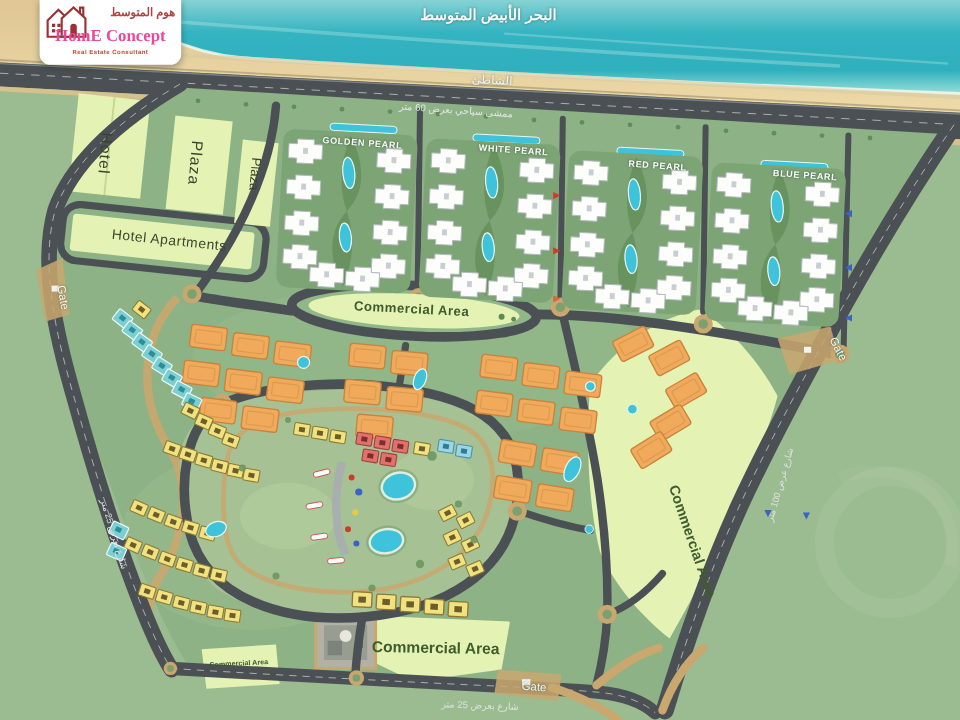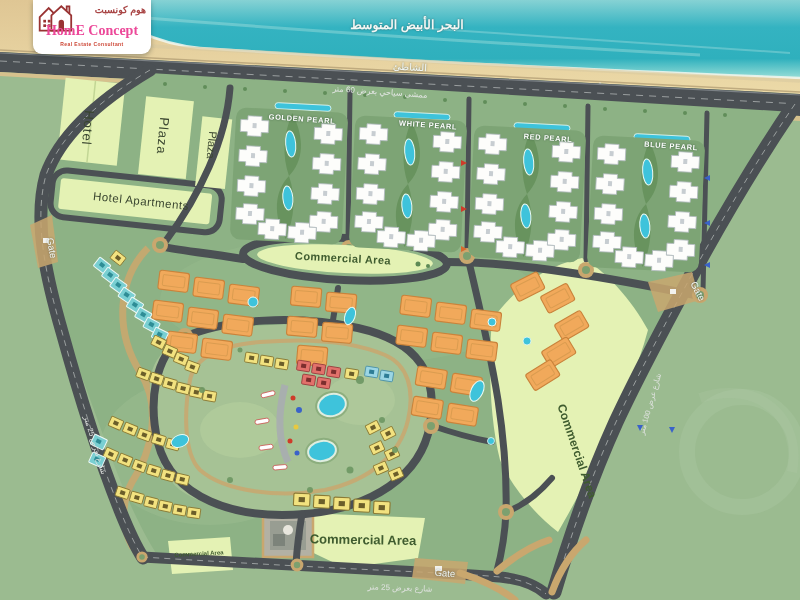--- a/index.html
+++ b/index.html
@@ -4,21 +4,21 @@
 <style>
   html,body{margin:0;padding:0;background:#666;}
   #stage{position:relative;width:800px;height:600px;overflow:hidden;font-family:"Liberation Sans",sans-serif;background:#9bbb90;}
   #map{position:absolute;inset:0;}
   .lbl{position:absolute;transform:translate(-50%,-50%);white-space:nowrap;pointer-events:none;}
   .white{color:#f2f7f5;text-shadow:0 0 2px rgba(40,60,55,.65);}
   .dark{color:#39452f;}
   .green{color:#3f5c2f;font-weight:bold;}
   .pearl{color:#fdfefd;font-weight:bold;font-size:7.5px;letter-spacing:.6px;text-shadow:0 0 2px rgba(40,70,50,.8);}
   
-  .l-sea{left:407px;top:24px;font-size:12.5px;font-weight:bold;letter-spacing:.5px;}
+  .l-sea{left:407px;top:12px;font-size:12.5px;font-weight:bold;letter-spacing:.5px;}
   .l-beach{left:410px;top:67px;font-size:10px;transform:translate(-50%,-50%) rotate(3deg);}
   .l-prom{left:380px;top:92px;font-size:8px;transform:translate(-50%,-50%) rotate(4deg);color:#e3e6e4;}
   .l-hotel{left:88px;top:128px;font-size:13px;letter-spacing:1px;transform:translate(-50%,-50%) rotate(95deg);}
   .l-plaza1{left:163px;top:136px;font-size:13px;letter-spacing:1px;transform:translate(-50%,-50%) rotate(95deg);}
   .l-plaza2{left:212px;top:145px;font-size:11px;transform:translate(-50%,-50%) rotate(95deg);}
   .l-hotap{left:141px;top:201px;font-size:11.5px;transform:translate(-50%,-50%) rotate(6deg);letter-spacing:.5px;}
   .l-gp{left:302px;top:119px;transform:translate(-50%,-50%) rotate(4deg);}
   .l-wp{left:428px;top:125px;transform:translate(-50%,-50%) rotate(4deg);}
   .l-rp{left:548px;top:138px;transform:translate(-50%,-50%) rotate(4deg);}
   .l-bp{left:671px;top:146px;transform:translate(-50%,-50%) rotate(4deg);}
@@ -411,21 +411,21 @@
   <svg width="36" height="32" viewBox="0 0 40 32">
     <path d="M3,30 V15 L13,5 L23,15 V30 Z" fill="#fff" stroke="#993333" stroke-width="2"></path>
     <rect x="7" y="18" width="3" height="3" fill="#993333"></rect>
         <rect x="12" y="18" width="3" height="3" fill="#993333"></rect>
     <rect x="7" y="23" width="3" height="3" fill="#993333"></rect>
         <rect x="12" y="23" width="3" height="3" fill="#993333"></rect>
     <path d="M33,8 V3 H36 V11" fill="none" stroke="#993333" stroke-width="2"></path>
     <path d="M16,30 V13 L27,3 L38,13 V30 Z" fill="#fff" stroke="#993333" stroke-width="2"></path>
     <path d="M24,30 V21 a3,3 0 0 1 6,0 V30 Z" fill="#993333"></path>
   </svg>
-  <div class="ar">هوم كونسبت</div>
+  <div class="ar">هوم المتوسط</div>
   <div class="en">HomE Concept</div>
   <div class="tg">Real Estate Consultant</div>
 </div>
 
 <div class="lbl white l-sea">البحر الأبيض المتوسط</div>
 <div class="lbl white l-beach">الشاطئ</div>
 <div class="lbl l-prom">ممشى سياحي بعرض 60 متر</div>
 <div class="lbl dark l-hotel">Hotel</div>
 <div class="lbl dark l-plaza1">Plaza</div>
 <div class="lbl dark l-plaza2">Plaza</div>

